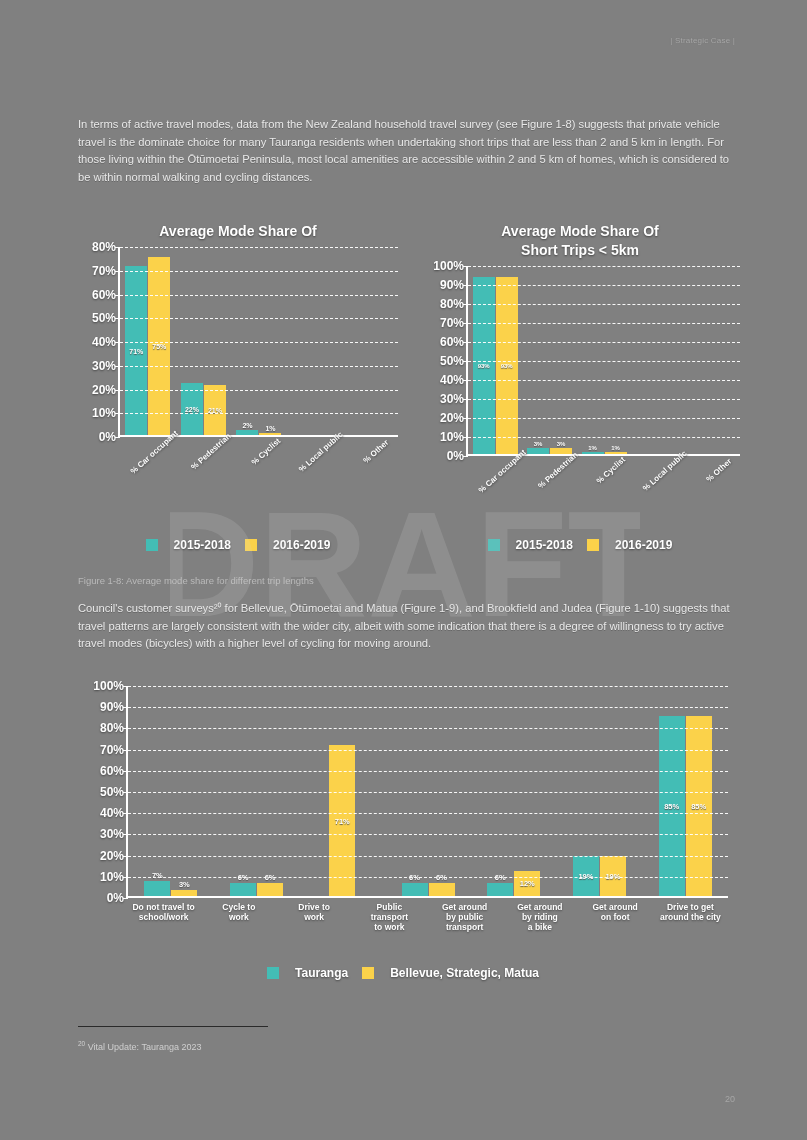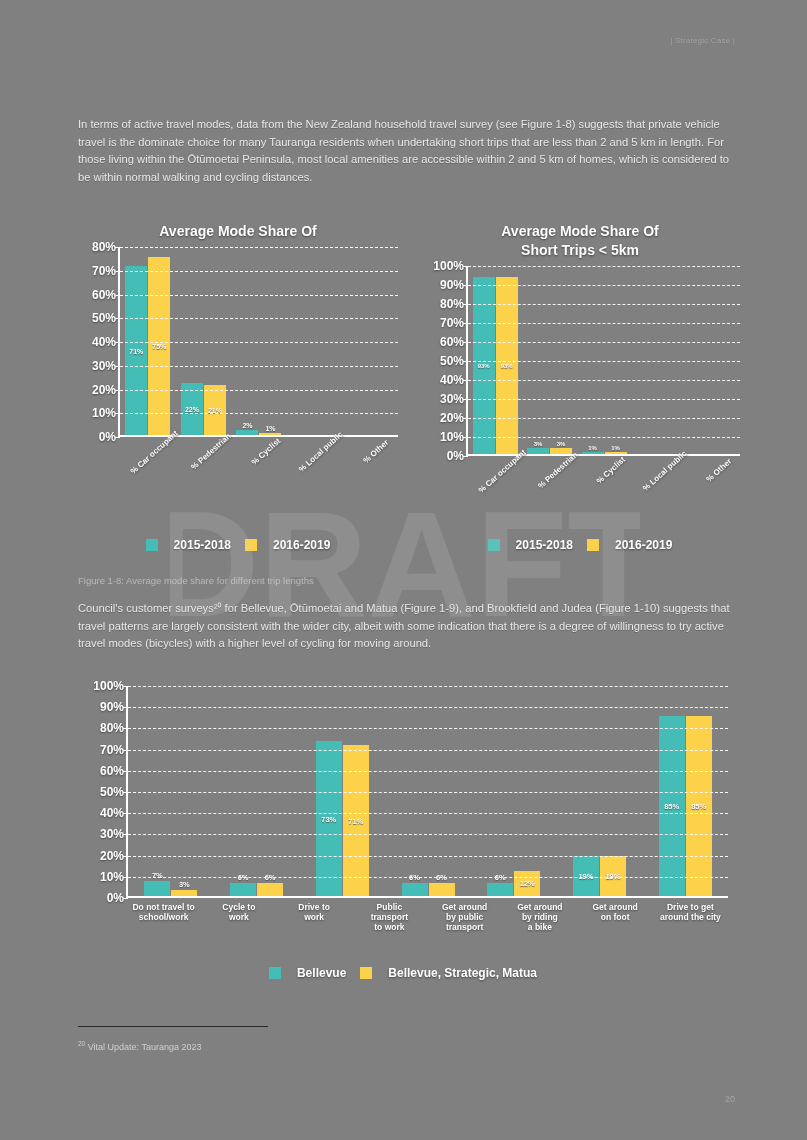--- a/index.html
+++ b/index.html
@@ -387,23 +387,20 @@
             </div>
             <div class="group">
               <div class="bar a" style="background: rgb(67, 189, 181); width: 26px; height: 12.72px;">
                 <span class="vlabel" style="font-size: 7.5px; bottom: 13.72px;">6%</span>
               </div>
               <div class="bar b" style="background: rgb(251, 210, 74); width: 26px; height: 12.72px;">
                 <span class="vlabel" style="font-size: 7.5px; bottom: 13.72px;">6%</span>
               </div>
             </div>
             <div class="group">
-              <div class="bar a" style="background: rgb(67, 189, 181); width: 26px; height: 154.76px;">
-                <span class="vlabel" style="font-size: 7.5px; top: 50%; transform: translateY(-50%);">73%</span>
-              </div>
               <div class="bar b" style="background: rgb(251, 210, 74); width: 26px; height: 150.52px;">
                 <span class="vlabel" style="font-size: 7.5px; top: 50%; transform: translateY(-50%);">71%</span>
               </div>
             </div>
             <div class="group">
               <div class="bar a" style="background: rgb(67, 189, 181); width: 26px; height: 12.72px;">
                 <span class="vlabel" style="font-size: 7.5px; bottom: 13.72px;">6%</span>
               </div>
               <div class="bar b" style="background: rgb(251, 210, 74); width: 26px; height: 12.72px;">
                 <span class="vlabel" style="font-size: 7.5px; bottom: 13.72px;">6%</span>
@@ -463,21 +460,21 @@
           <div class="xl">Public<br>transport<br>to work</div>
           <div class="xl">Get around<br>by public<br>transport</div>
           <div class="xl">Get around<br>by riding<br>a bike</div>
           <div class="xl">Get around<br>on foot</div>
           <div class="xl">Drive to get<br>around the city</div>
         </div>
     </div>
     <div class="legend" style="top:280px;">
         <div class="item">
           <span class="sw a" style="background: rgb(67, 189, 181);"></span>
-          <span>Bellevue</span>
+          <span>Tauranga</span>
         </div>
         <div class="item">
           <span class="sw b" style="background: rgb(251, 210, 74);"></span>
           <span>Bellevue, Strategic, Matua</span>
         </div>
       </div>
   </div>
 
   <div class="fn-rule"></div>
   <div class="footnote">

